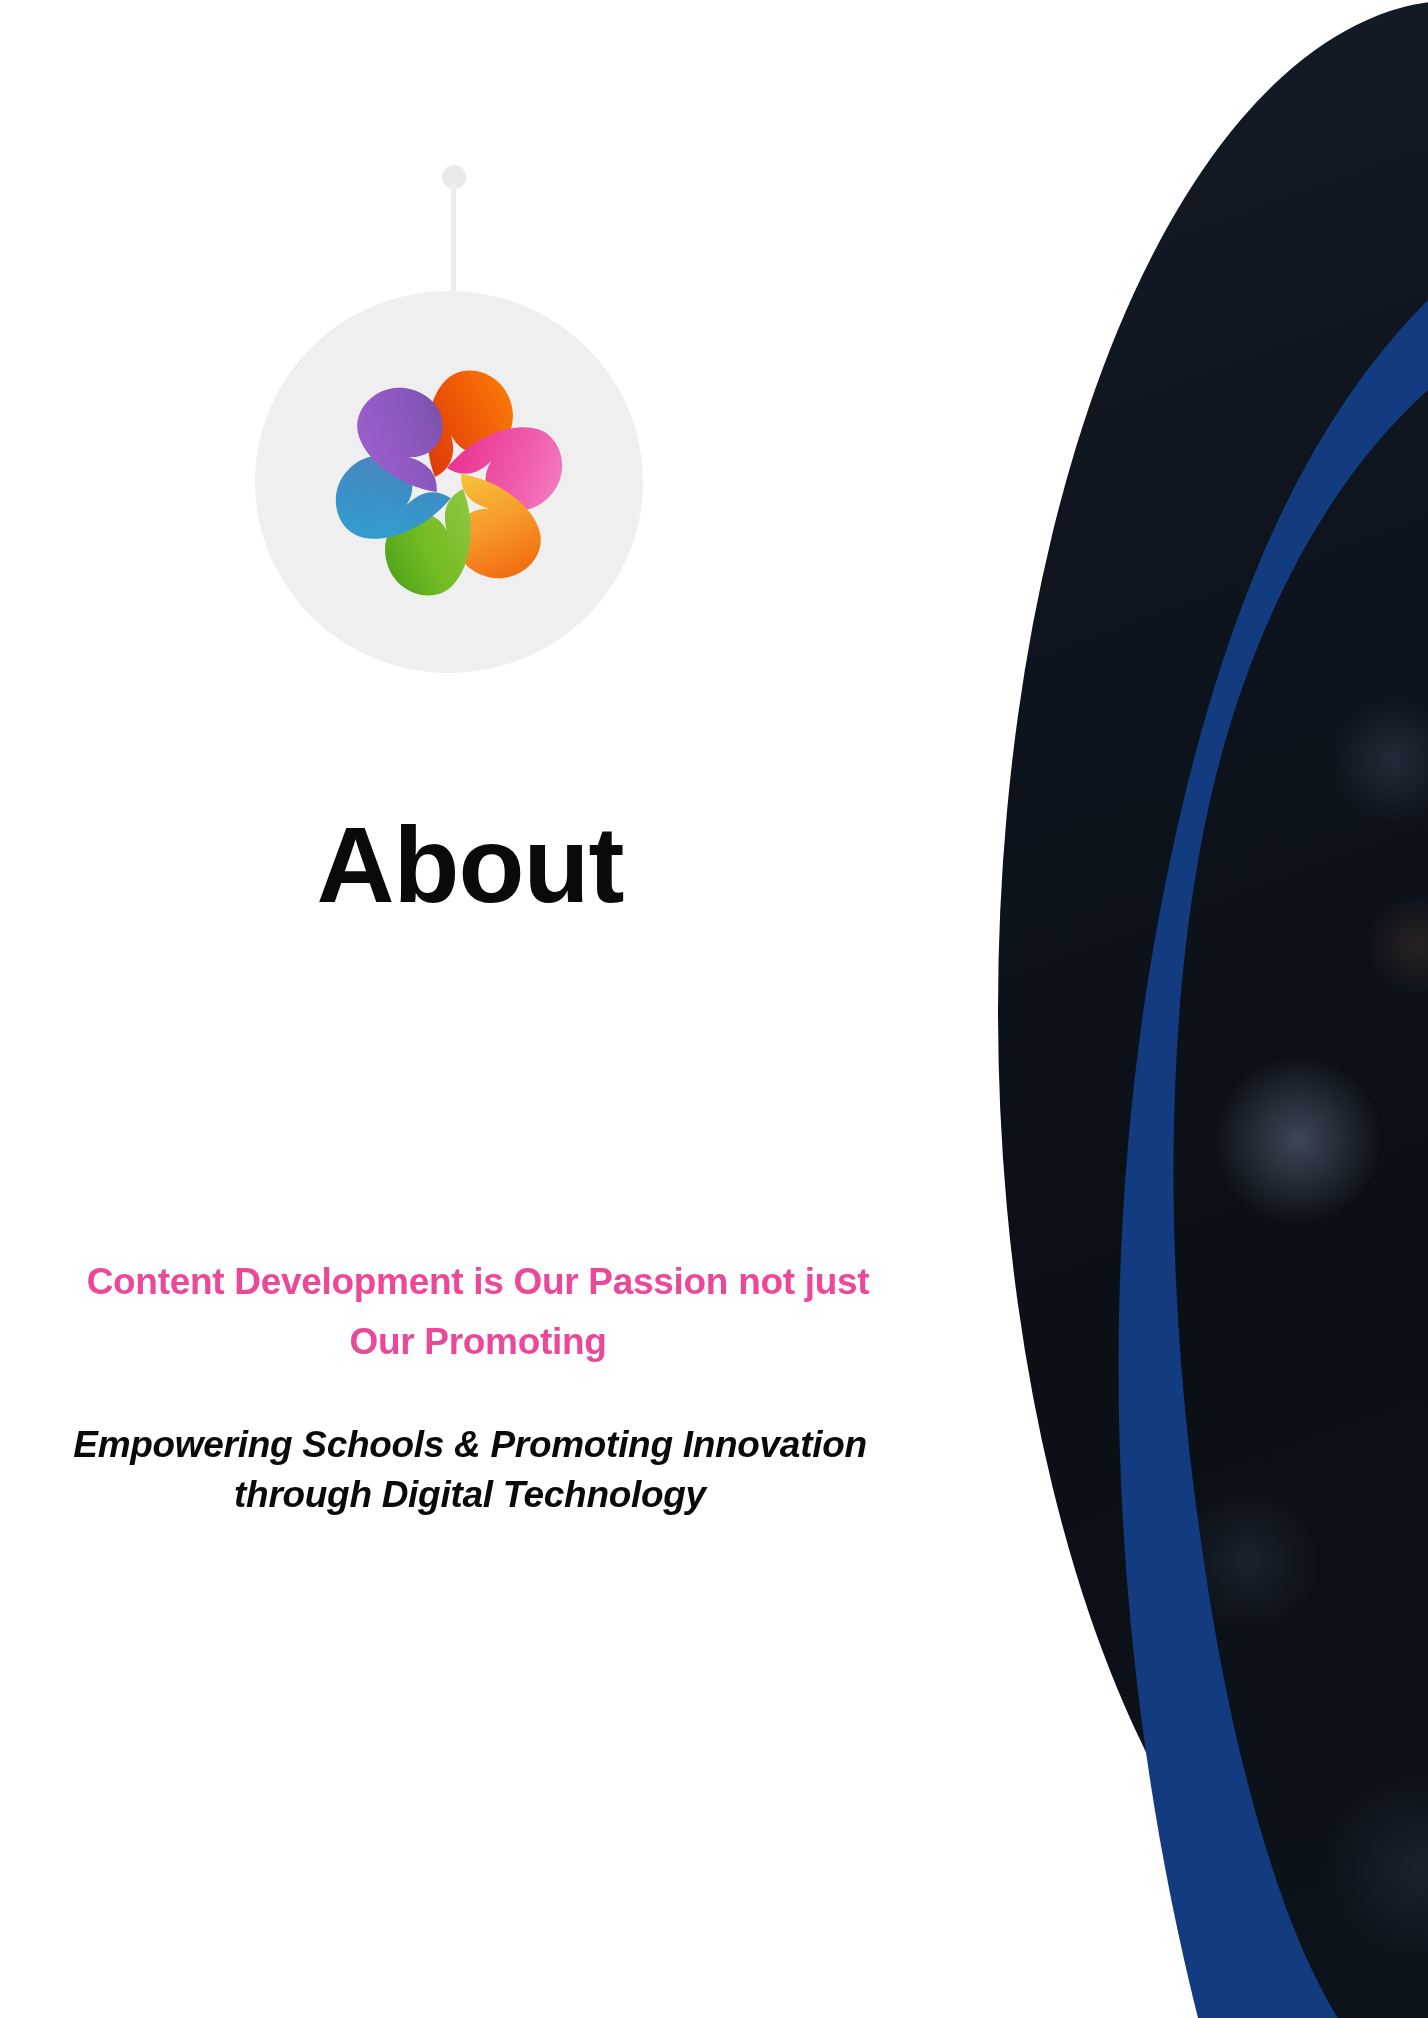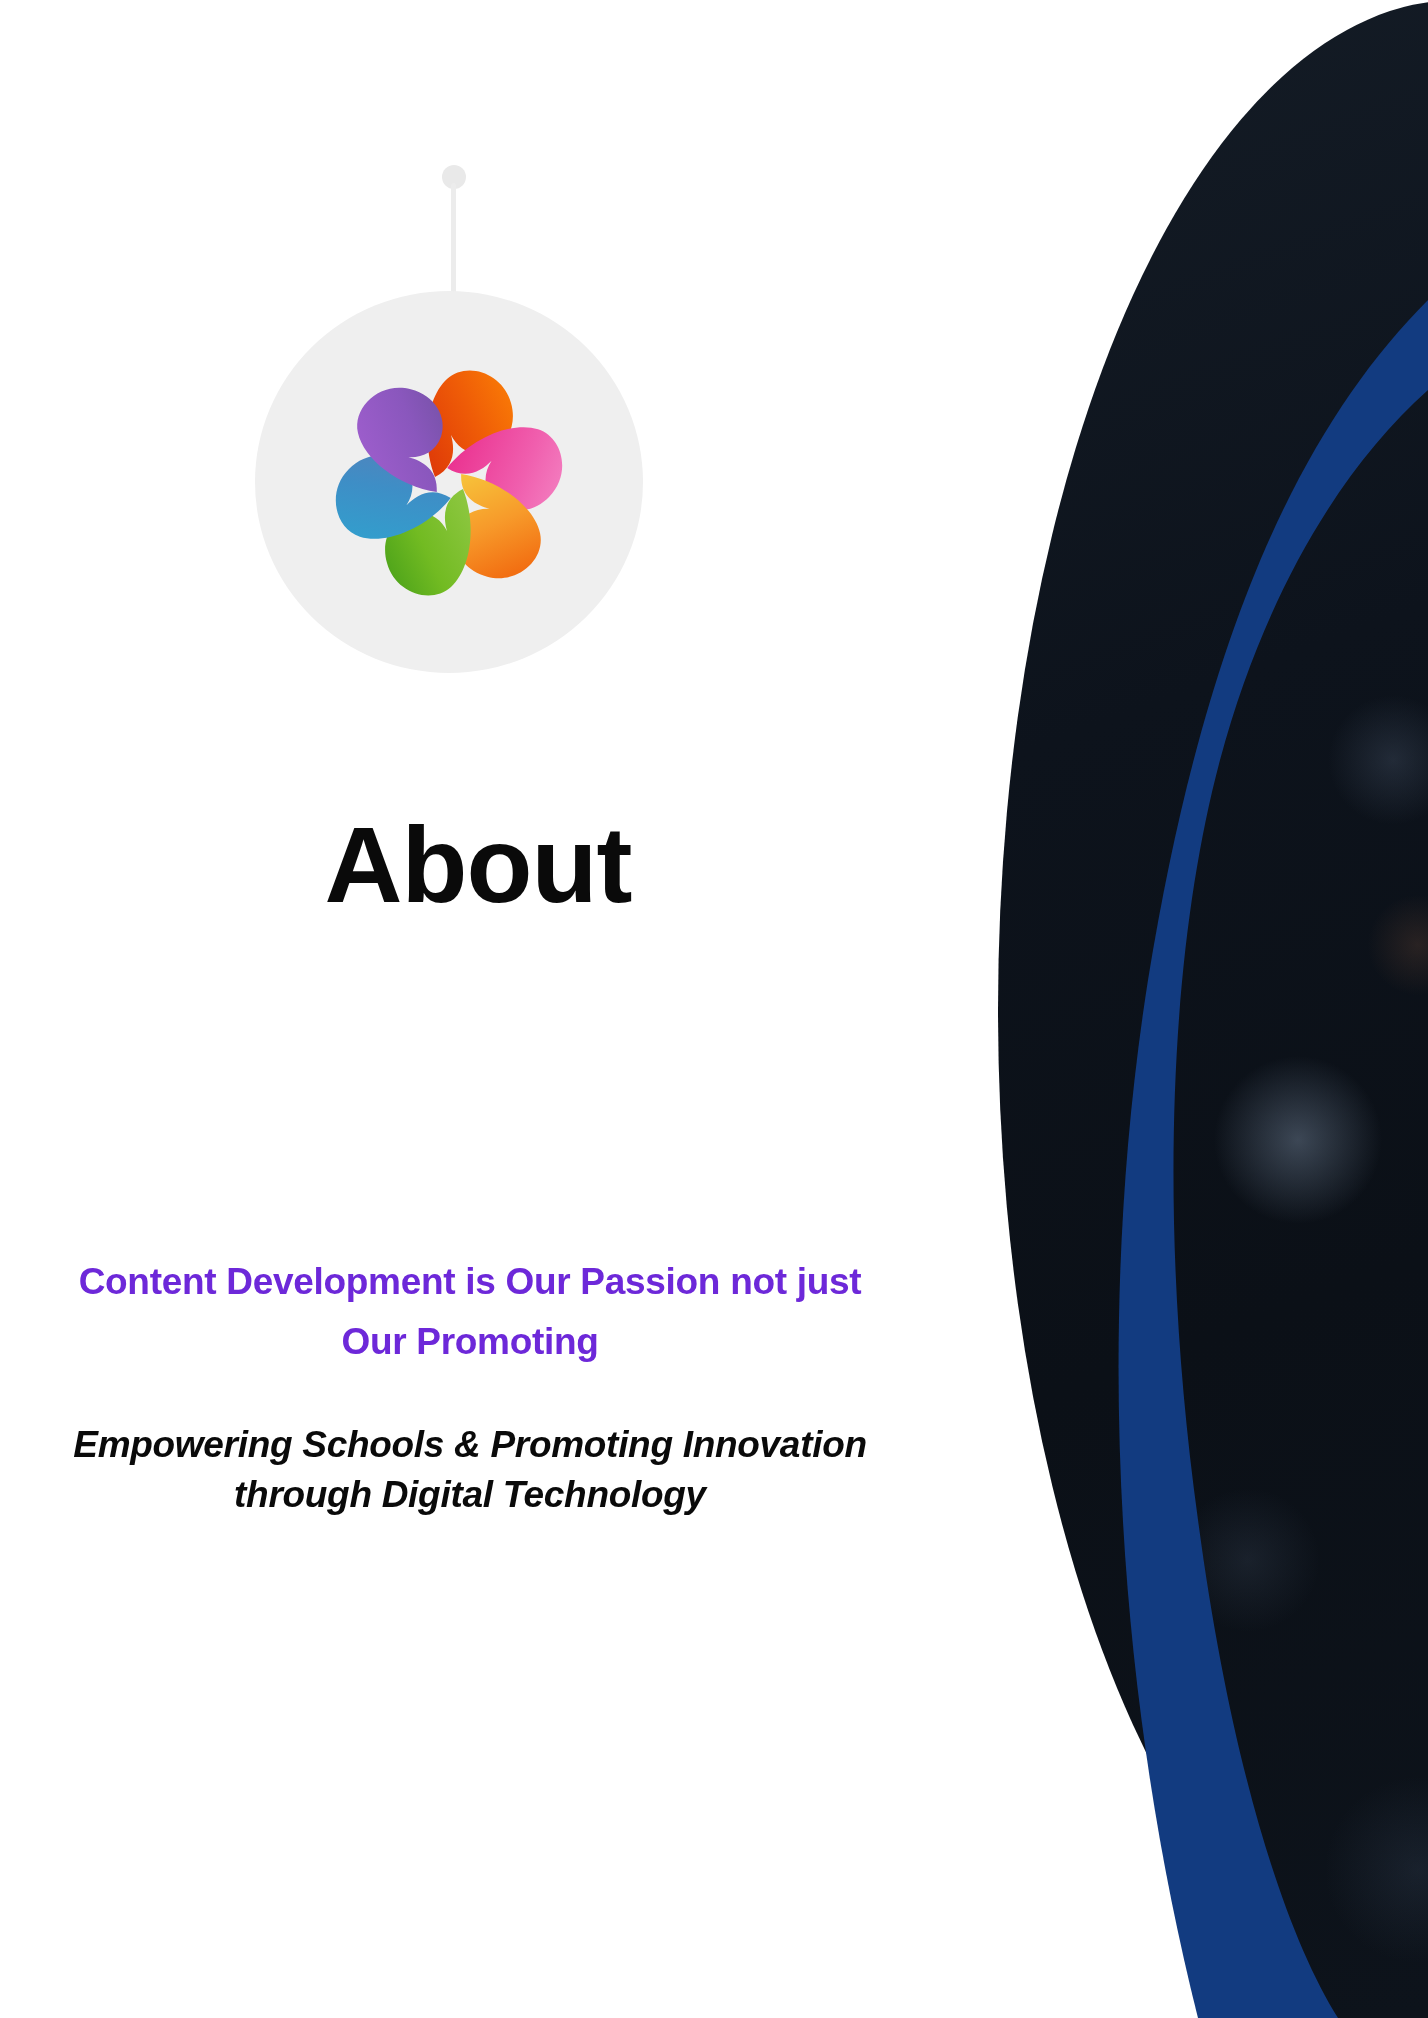--- a/index.html
+++ b/index.html
@@ -89,38 +89,38 @@
   }
 
   
   .content {
     position:absolute;
     left:0; top:0;
     width:1090px;
   }
   .page-title {
     position:absolute;
-    left:8px; top:808px;
+    left:0; top:808px;
     width:940px;
     text-align:center;
     font-size:108px;
     font-weight:700;
     letter-spacing:-1px;
     color:#0a0a0a;
     line-height:1.05;
     font-family:"Liberation Sans", sans-serif;
   }
   .tagline {
     position:absolute;
-    left:20px; top:1252px;
+    left:28px; top:1252px;
     width:900px;
     text-align:center;
     font-size:37px;
     font-weight:700;
-    color:#6d28d9;
+    color:#ec4899;
     line-height:1.62;
     letter-spacing:-0.3px;
   }
   .mission {
     position:absolute;
     left:20px; top:1420px;
     width:900px;
     text-align:center;
     font-size:37px;
     font-weight:700;

